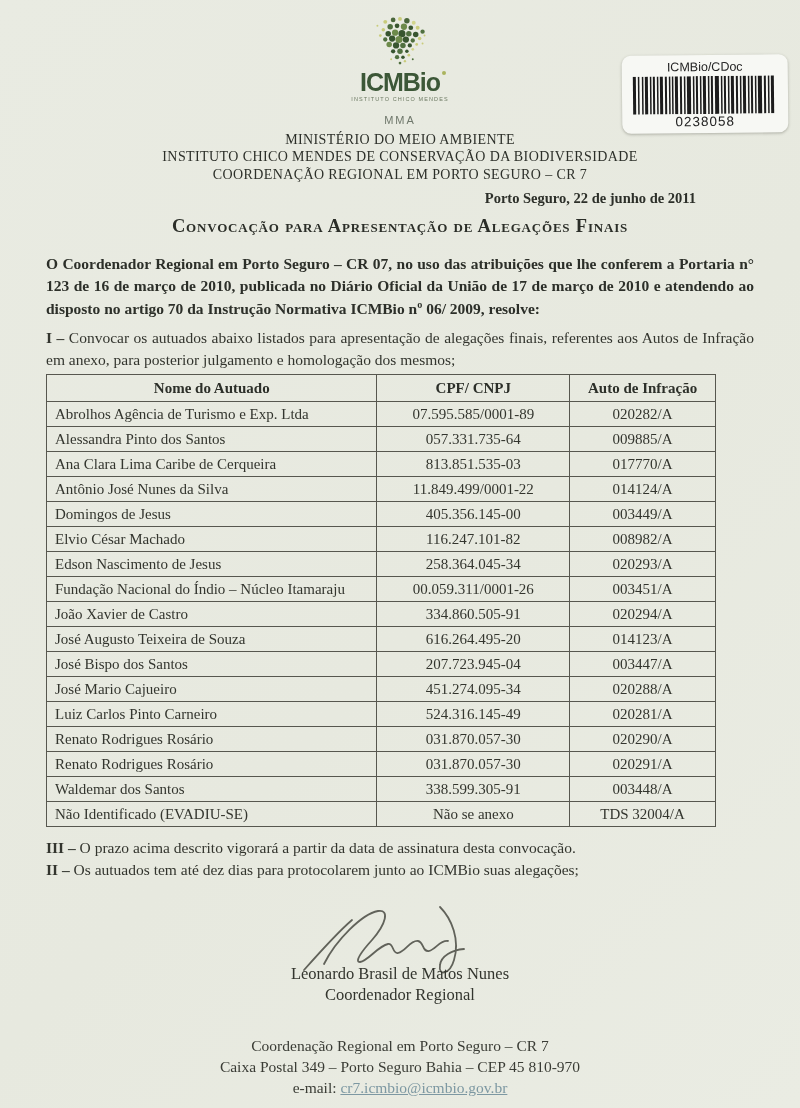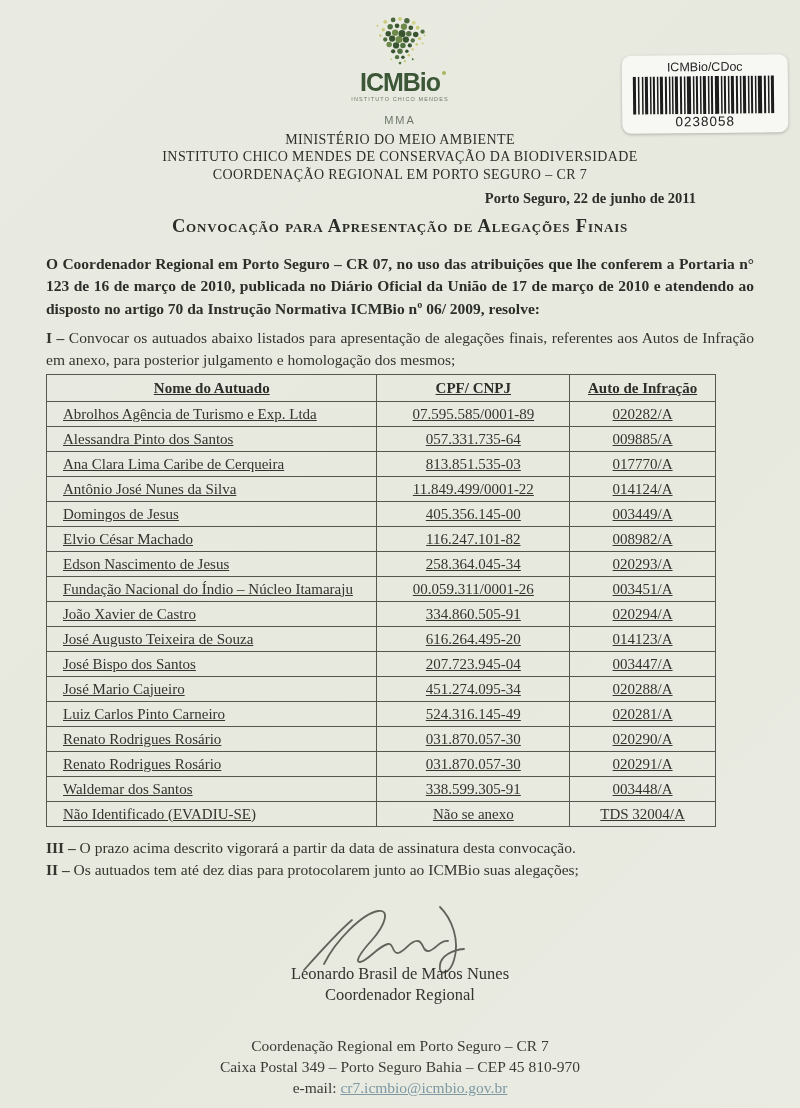--- a/index.html
+++ b/index.html
@@ -74,21 +74,21 @@
 
   .item{margin-top:7px;font-size:15.5px;line-height:21.5px;text-align:justify;}
   .item b{font-weight:bold;}
 
   
   table.aut{
     border-collapse:collapse;margin-top:4px;width:670px;
     font-size:15px;color:#33352e;
   }
   table.aut th,table.aut td{
-    border:1px solid #57574f;padding:0 16px;height:24px;vertical-align:middle;text-decoration:underline;
+    border:1px solid #57574f;padding:0 8px;height:24px;vertical-align:middle;
   }
   table.aut th{font-weight:bold;text-align:center;height:26px;font-size:15px;color:#2c2f29;}
   td.c-name{text-align:left;width:49.4%;}
   td.c-cpf{text-align:center;width:28.8%;}
   td.c-auto{text-align:center;width:21.8%;}
 
   .post-items{margin-top:10px;}
   .post-items .item{margin-top:2px;}
 
   

